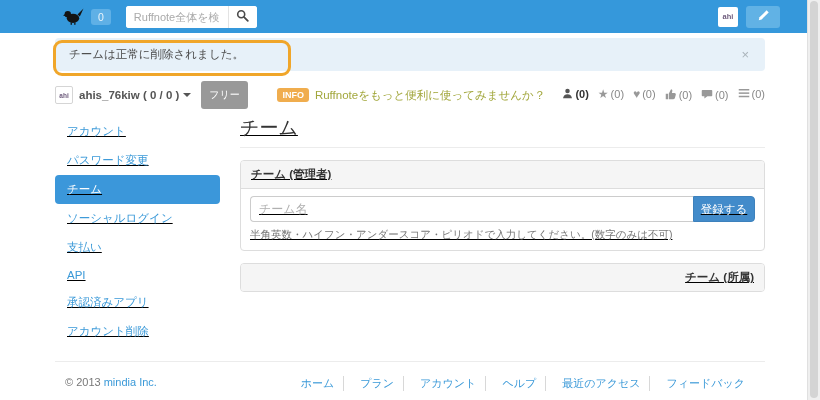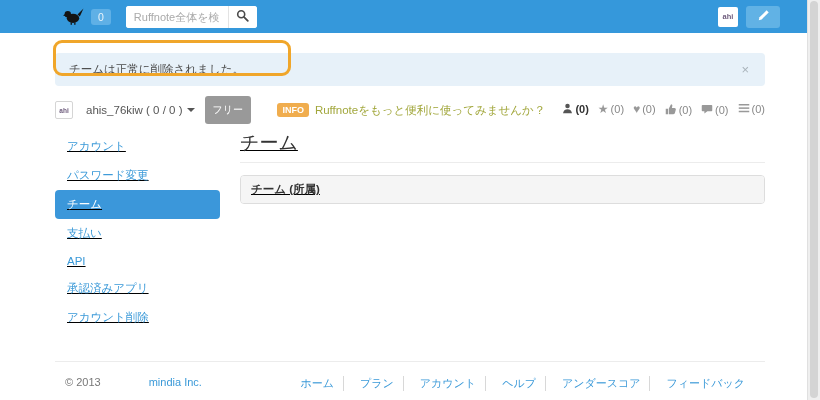--- a/index.html
+++ b/index.html
@@ -21,31 +21,31 @@
   .nav-right{margin-left:auto;display:flex;align-items:center;}
   .nav-avatar{width:20px;height:20px;background:#fff;border-radius:2px;display:flex;align-items:center;
     justify-content:center;font-size:7.5px;font-weight:bold;color:#6d5b7c;cursor:pointer;}
   .pencil-btn{margin-left:8px;width:34px;height:22px;background:#61b2e5;border:none;border-radius:3px;
     display:flex;align-items:center;justify-content:center;cursor:pointer;}
 
   
   .container{position:absolute;left:55px;top:33px;width:710px;}
 
   
-  .alert{margin-top:20px;background:#e7f1f9;border-radius:4px;padding:9px 16px 9px 14px;
+  .alert{margin-top:5px;background:#e7f1f9;border-radius:4px;padding:9px 16px 9px 14px;
     display:flex;align-items:center;font-size:11.5px;color:#4a4a4a;}
   .alert .close{margin-left:auto;color:#a9b3ba;font-size:13px;line-height:1;cursor:pointer;}
   .annotation-box{position:absolute;left:-2px;top:7px;width:232px;height:30px;
     border:3px solid #f0a62a;border-radius:9px;pointer-events:none;z-index:5;}
 
   
   .user-bar{margin-top:10px;display:flex;align-items:center;font-size:11.5px;color:#555;}
   .u-avatar{width:16px;height:16px;background:#fff;border:1px solid #d5d5d5;border-radius:2px;
     display:flex;align-items:center;justify-content:center;font-size:6.5px;font-weight:bold;color:#6d5b7c;}
-  .u-name{margin-left:13px;color:#555;cursor:pointer;text-decoration:none;}
+  .u-name{margin-left:6px;color:#555;cursor:pointer;text-decoration:none;font-weight:bold;}
   .caret{display:inline-block;margin-left:4px;width:0;height:0;border-left:4px solid transparent;
     border-right:4px solid transparent;border-top:4px solid #555;vertical-align:middle;}
   .plan-badge{margin-left:10px;background:#999;color:#fff;font-size:10px;padding:7px 8px;border-radius:3px;cursor:pointer;}
   .user-bar-right{margin-left:auto;display:flex;align-items:flex-start;}
   .info-badge{background:#f0ad4e;color:#fff;font-size:9px;font-weight:bold;padding:2px 5px;border-radius:3px;}
   .info-link{margin:0 8px 0 6px;color:#a2a73c;text-decoration:none;font-size:11.5px;}
   .stat{display:flex;align-items:center;margin-left:9px;color:#888;font-size:11px;}
   .stat .cnt{margin-left:2px;}
   .stat.strong .cnt{color:#333;font-weight:bold;}
   .glyph{font-size:12px;color:#999;line-height:1;}
@@ -56,35 +56,35 @@
   .side-item{display:block;padding:7px 12px;font-size:11.5px;color:#3a99d8;border-radius:4px;
     text-decoration:none;cursor:pointer;}
   .side-item.active{background:#3b97da;color:#fff;}
   .main{flex:1;margin-left:20px;min-width:0;}
   .page-title{margin:0;font-size:19px;line-height:22px;font-weight:normal;color:#333;
     padding:0 0 8px;border-bottom:1px solid #ececec;}
   .panel{border:1px solid #ddd;border-radius:4px;margin-top:12px;}
   .panel-heading{background:#f5f5f5;padding:6px 10px;font-size:11.5px;font-weight:bold;color:#333;
     border-radius:3px 3px 0 0;}
   .panel.with-body .panel-heading{border-bottom:1px solid #ddd;}
-  .panel-heading.only{border-radius:3px;}
+  .panel-heading.only{border-radius:3px;text-align:right;}
   .panel-body{padding:7px 9px 8px;}
   .input-group{display:flex;height:26px;}
   .input-group input{flex:1;min-width:0;border:1px solid #ccc;border-right:none;border-radius:4px 0 0 4px;
     padding:0 8px;font-size:12px;color:#555;outline:none;font-family:inherit;}
   .input-group input::placeholder{color:#b0b0b0;}
   .input-group button{width:62px;background:#428bca;color:#fff;border:1px solid #3d81bc;
     border-radius:0 4px 4px 0;font-size:11.5px;cursor:pointer;font-family:inherit;}
   .help-text{margin-top:6px;font-size:10.5px;color:#767676;}
 
   
   .footer{position:absolute;left:55px;top:361px;width:710px;border-top:1px solid #ececec;
     padding-top:14px;display:flex;font-size:11px;color:#777;box-sizing:border-box;}
   .copyright{margin-left:10px;}
-  .copyright a{color:#3a99d8;text-decoration:none;margin-left:45px;}
+  .copyright a{color:#3a99d8;text-decoration:none;}
   .f-links{margin-left:auto;margin-right:20px;display:flex;align-items:flex-end;}
   .f-links a{color:#3a99d8;text-decoration:none;}
   .f-links a + a{border-left:1px solid #d8d8d8;padding-left:16px;margin-left:9px;}
 
   
   .scrollbar{position:absolute;right:0;top:0;width:13px;height:400px;background:#efefef;border-left:1px solid #e0e0e0;box-sizing:border-box;}
   .scroll-thumb{position:absolute;left:2px;top:1px;width:8px;height:397px;background:#d4d4d4;border-radius:4px;}
 </style>
 </head>
 <body>
@@ -193,47 +193,58 @@
           <span class="cnt">(0)</span>
         </span>
       </div>
     </div>
 
     <div class="columns">
       <div class="sidebar">
         <a class="side-item">アカウント</a>
         <a class="side-item">パスワード変更</a>
         <a class="side-item active">チーム</a>
+        <a class="side-item">ソーシャルログイン</a>
         <a class="side-item">支払い</a>
         <a class="side-item">API</a>
         <a class="side-item">承認済みアプリ</a>
         <a class="side-item">アカウント削除</a>
       </div>
 
       <div class="main">
         <h1 class="page-title">チーム</h1>
 
+        <div class="panel with-body">
+          <div class="panel-heading">チーム (管理者)</div>
+          <div class="panel-body">
+            <div class="input-group">
+              <input type="text" placeholder="チーム名" style="">
+              <button>登録する</button>
+            </div>
+            <div class="help-text">半角英数・ハイフン・アンダースコア・ピリオドで入力してください。(数字のみは不可)</div>
+          </div>
+        </div>
 
         <div class="panel">
           <div class="panel-heading only">チーム (所属)</div>
         </div>
       </div>
     </div>
   </div>
 
   <div class="footer">
     <span class="copyright">
       <span>© 2013 </span><a>mindia Inc.</a>
     </span>
     <span class="f-links">
       <a>ホーム</a>
       <a>プラン</a>
       <a>アカウント</a>
       <a>ヘルプ</a>
-      <a>アンダースコア</a>
+      <a>最近のアクセス</a>
       <a>フィードバック</a>
     </span>
   </div>
 
   <div class="scrollbar">
     <div class="scroll-thumb"></div>
   </div>
 </div>
 
 </body></html>

